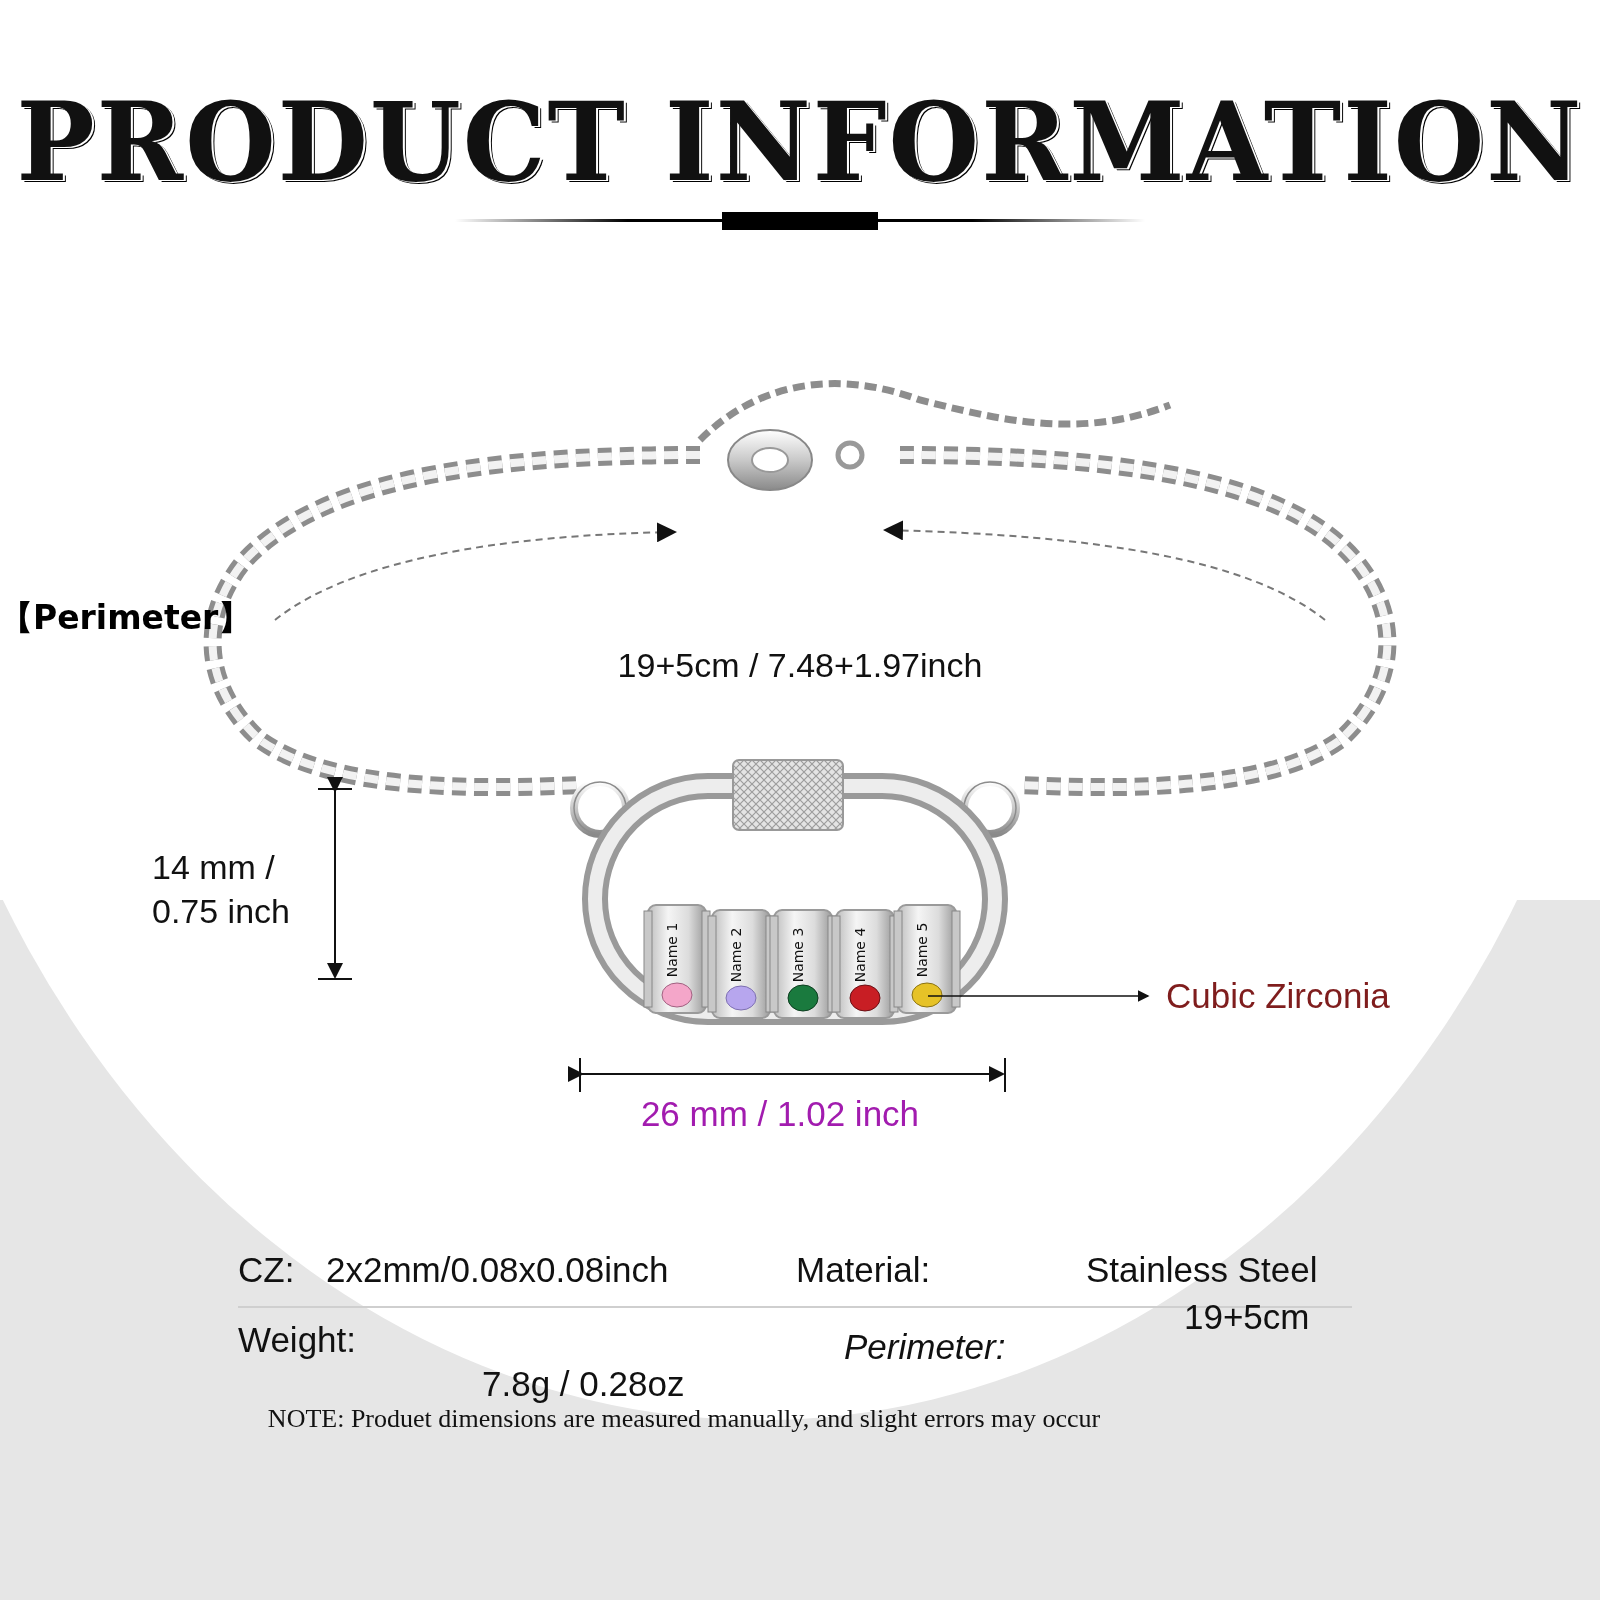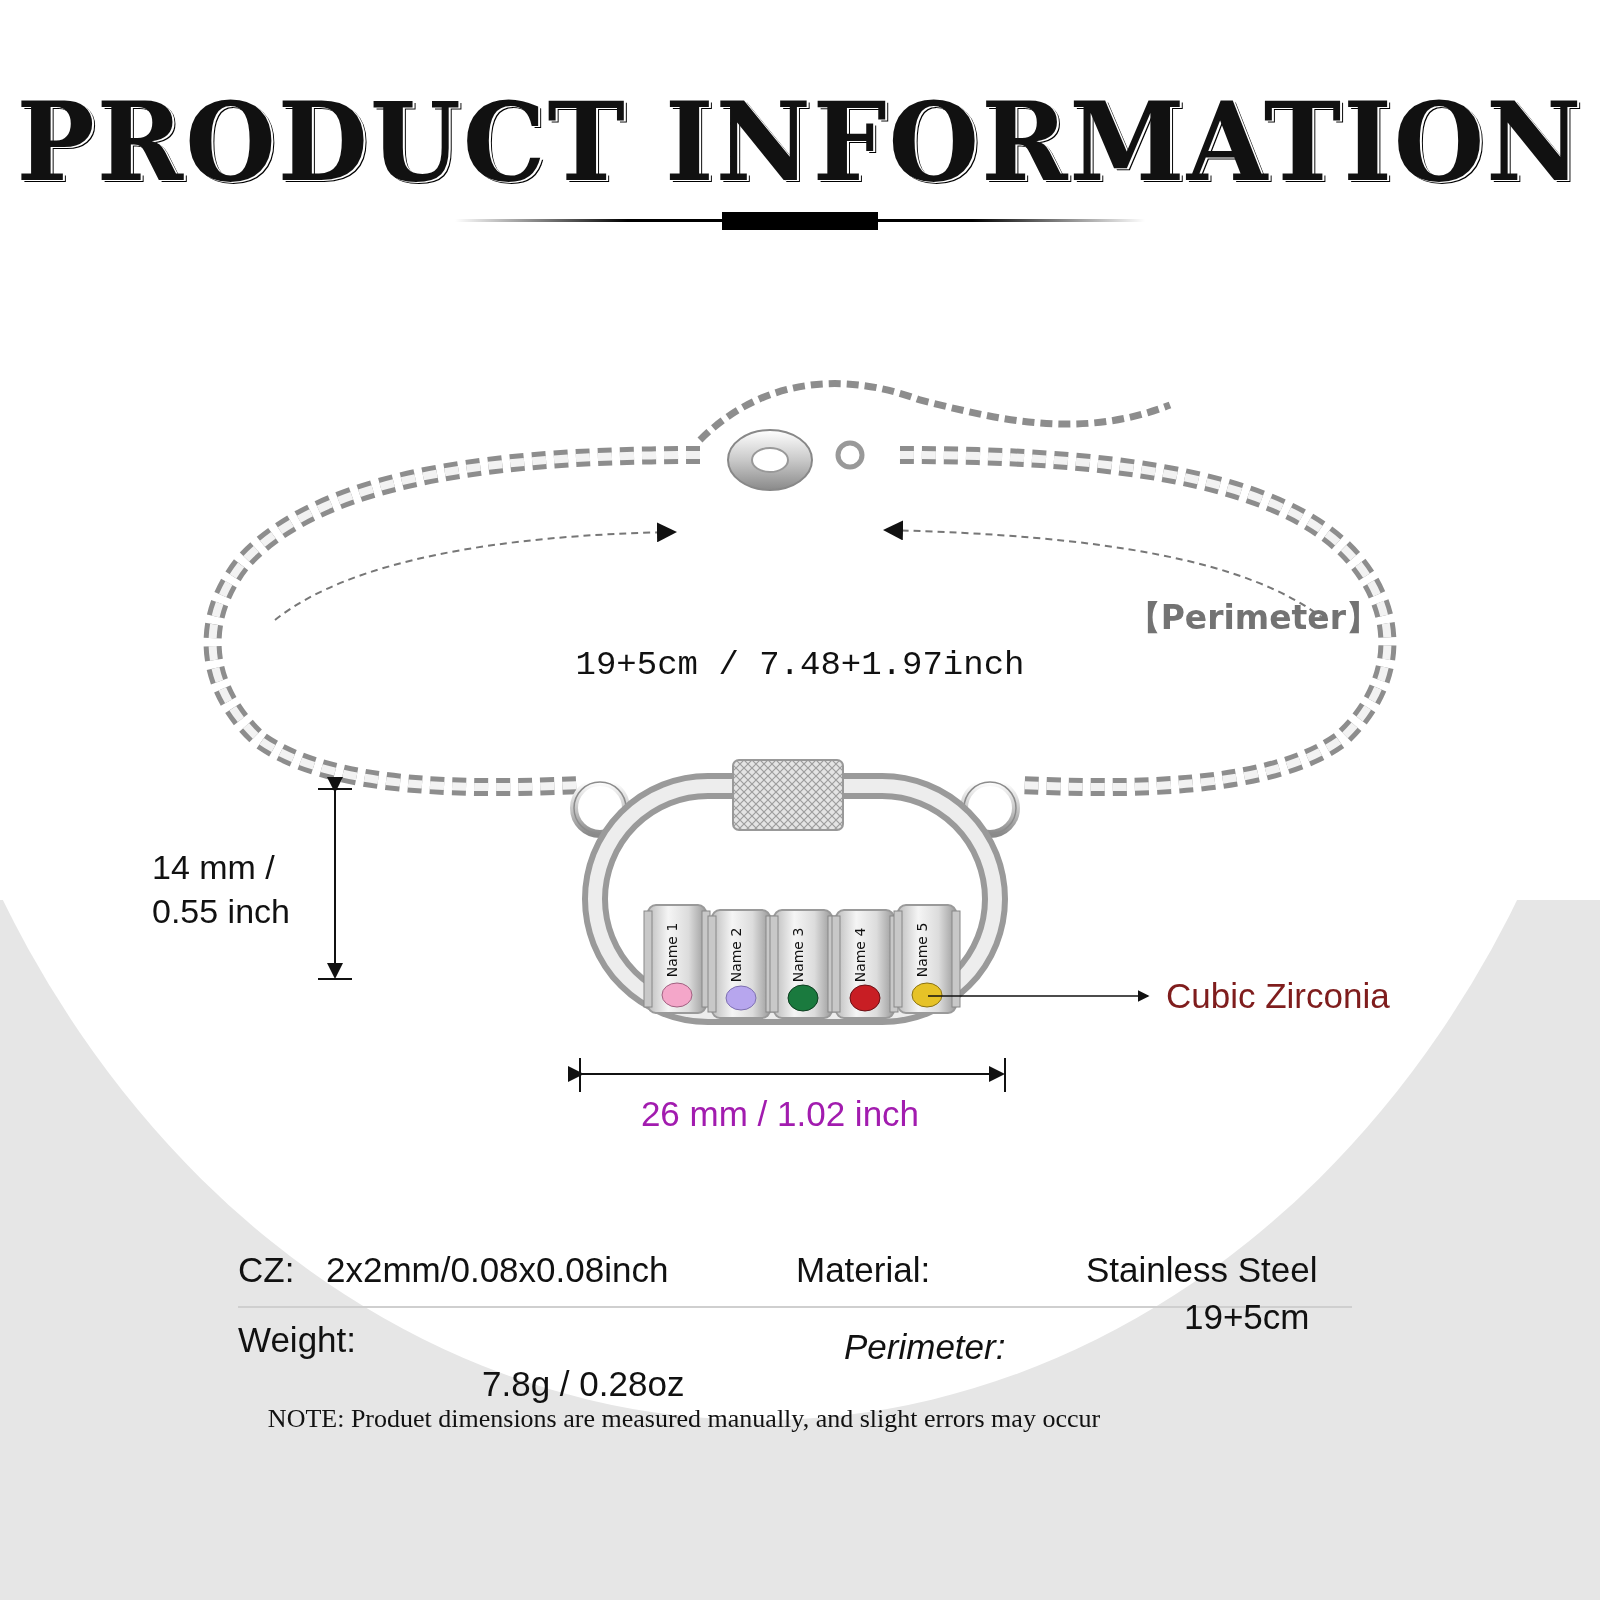--- a/index.html
+++ b/index.html
@@ -24,26 +24,26 @@
   }
   .title-rule {
     position: absolute; left: 455px; top: 219px; width: 690px; height: 3px;
     background: linear-gradient(90deg, rgba(0,0,0,0), #000 25%, #000 75%, rgba(0,0,0,0));
   }
   .title-bar { position: absolute; left: 722px; top: 212px; width: 156px; height: 18px; background: #000; }
 
   svg.art { position: absolute; left: 0; top: 0; }
 
   .perim-head {
-    position: absolute; left: 0; top: 596px; width: 1379px; text-align: right;
-    font-family: "DejaVu Sans", sans-serif; font-weight: bold; font-size: 33px; color: #737373;
+    position: absolute; left: 0; top: 596px; width: 1379px; text-align: left;
+    font-family: "DejaVu Sans", sans-serif; font-weight: bold; font-size: 33px; color: #000000;
   }
   .perim-val {
     position: absolute; left: 0; top: 646px; width: 1600px; text-align: center;
-    font-size: 34px; color: #111; font-family: Liberation Mono, monospace;
+    font-size: 34px; color: #111;
   }
   .height-label {
     position: absolute; left: 152px; top: 845px; font-size: 34px; line-height: 44px; color: #111;
   }
   .width-label {
     position: absolute; left: 570px; top: 1094px; width: 420px; text-align: center; font-size: 35px; color: #a21caf;
   }
   .cz-callout {
     position: absolute; left: 1166px; top: 976px; font-size: 35px; color: #7f1d1d;
   }
@@ -173,21 +173,21 @@
     <line x1="1005" y1="1058" x2="1005" y2="1092"></line>
     <line x1="582" y1="1074" x2="1003" y2="1074" marker-start="url(#arrowS)" marker-end="url(#arrowS)"></line>
   </g>
 </svg>
 
 <div class="perim-head">【Perimeter】</div>
 <div class="perim-val">19+5cm / 7.48+1.97inch</div>
 
 <div class="height-label">
   <div>14 mm /</div>
-  <div>0.55 inch</div>
+  <div>0.75 inch</div>
 </div>
 
 <div class="width-label">26 mm / 1.02 inch</div>
 <div class="cz-callout">Cubic Zirconia</div>
 
 <div class="spec" style="left:238px; top:1250px;">CZ:</div>
 <div class="spec" style="left:326px; top:1250px;">2x2mm/0.08x0.08inch</div>
 <div class="spec" style="left:796px; top:1250px;">Material:</div>
 <div class="spec" style="left:1086px; top:1250px;">Stainless Steel</div>
 

